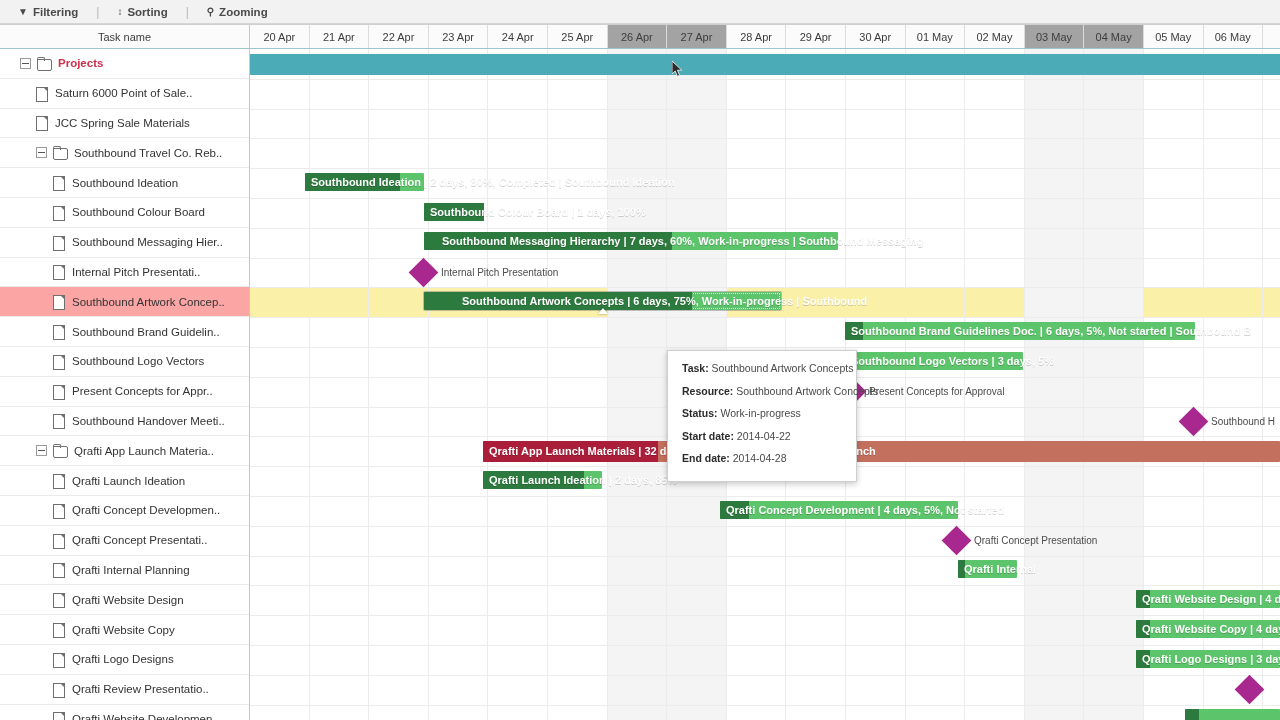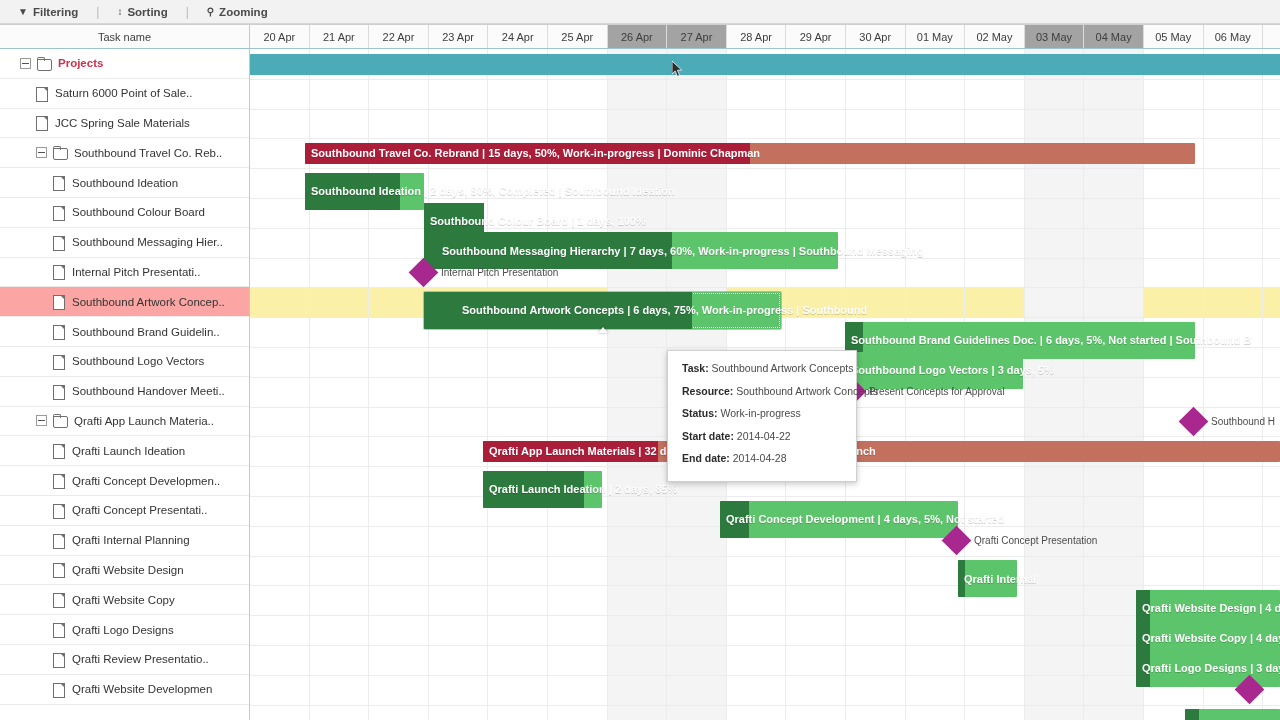--- a/index.html
+++ b/index.html
@@ -150,21 +150,21 @@
     position: absolute; left: 0; width: 1030px; height: 1px;
     background: #ececec;
   }
   .rsel {
     position: absolute; left: 0; width: 1030px; height: 29.8px;
     background: #faf0a8;
   }
 
   
   .bar {
-    position: absolute; height: 37px;
+    position: absolute; height: 18px;
     display: flex; align-items: center;
     font-size: 11px; color: #fff; font-weight: bold;
     white-space: nowrap;
     overflow: visible;
     border-radius: 1px;
     z-index: 5;
   }
   .bar .fill {
     position: absolute; left:0; top:0; bottom:0;
     border-radius: 1px 0 0 1px;
@@ -327,24 +327,20 @@
       <div class="rline" style="top: 506.6px;"></div>
       <div class="rline" style="top: 536.4px;"></div>
       <div class="rline" style="top: 566.2px;"></div>
       <div class="rline" style="top: 596px;"></div>
       <div class="rline" style="top: 625.8px;"></div>
       <div class="rline" style="top: 655.6px;"></div>
       <div class="bar teal summary" style="left: 0px; width: 1030px; top: 4.5px;">
         <div class="fill" style="width: 100%;"></div>
         <div class="txt"></div>
       </div>
-      <div class="bar red summary" style="left: 55px; width: 890px; top: 93.9px;">
-        <div class="fill" style="width: 50%;"></div>
-        <div class="txt">Southbound Travel Co. Rebrand | 15 days, 50%, Work-in-progress | Dominic Chapman</div>
-      </div>
       <div class="bar green" style="left: 55px; width: 119px; top: 123.7px;">
         <div class="fill" style="width: 80%;"></div>
         <div class="txt">Southbound Ideation | 2 days, 80%, Completed | Southbound Ideation</div>
       </div>
       <div class="bar green" style="left: 174px; width: 60px; top: 153.5px;">
         <div class="fill" style="width: 100%;"></div>
         <div class="txt">Southbound Colour Board | 1 days, 100%</div>
       </div>
       <div class="bar green" style="left: 174px; width: 414px; top: 183.3px; padding-left: 12px;">
         <div class="fill" style="width: 60%;"></div>
@@ -452,20 +448,24 @@
       <div class="trow lvl2">
         <span class="ico-doc"></span>
         <span class="tlabel">Southbound Brand Guidelin..</span>
       </div>
       <div class="trow lvl2">
         <span class="ico-doc"></span>
         <span class="tlabel">Southbound Logo Vectors</span>
       </div>
       <div class="trow lvl2">
         <span class="ico-doc"></span>
+        <span class="tlabel">Present Concepts for Appr..</span>
+      </div>
+      <div class="trow lvl2">
+        <span class="ico-doc"></span>
         <span class="tlabel">Southbound Handover Meeti..</span>
       </div>
       <div class="trow lvl1 grp">
         <span class="expander">
           <i></i>
         </span>
         <span class="ico-folder"></span>
         <span class="tlabel">Qrafti App Launch Materia..</span>
       </div>
       <div class="trow lvl2">

